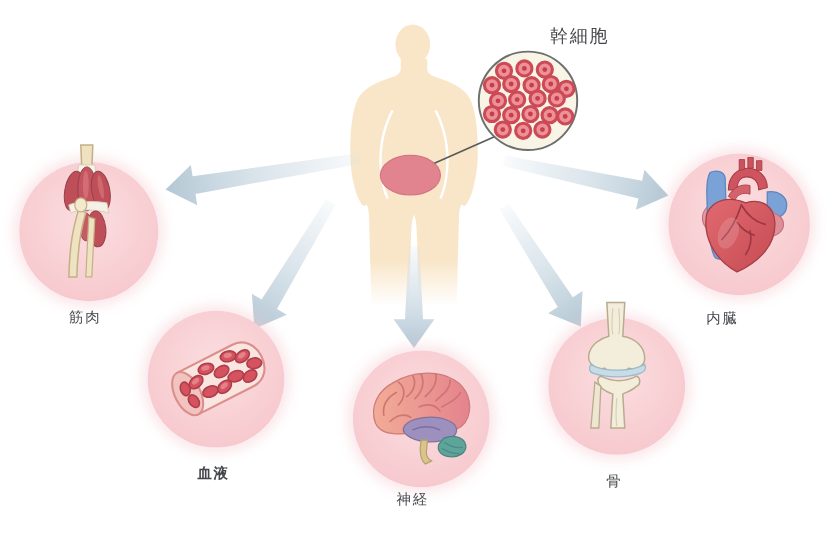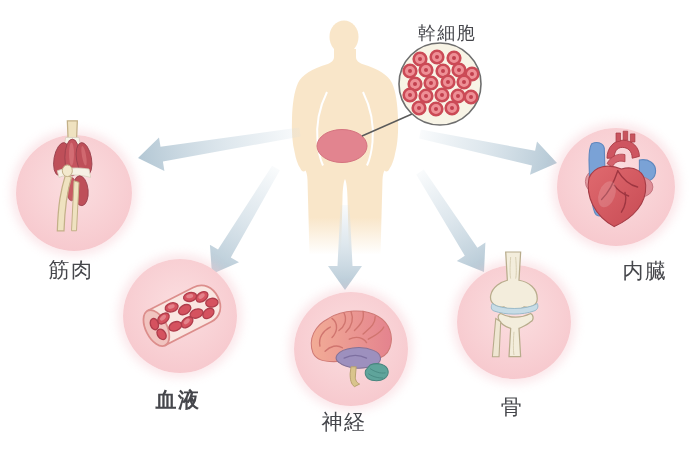--- a/index.html
+++ b/index.html
@@ -10,23 +10,23 @@
   }
   .layer{position:absolute;left:0;top:0;}
   .node{
     position:absolute;border-radius:50%;
     background:radial-gradient(circle at 50% 42%, #fbdee0 0%, #f8cfd3 55%, #f5c2c8 100%);
     box-shadow:0 0 10px 5px rgba(247,205,210,0.45);
   }
   .node svg{position:absolute;overflow:visible;}
   .label{
     position:absolute;transform:translateX(-50%);
-    font-size:21px;letter-spacing:1.5px;color:#45464b;white-space:nowrap;z-index:5;
+    font-size:12px;letter-spacing:1.5px;color:#45464b;white-space:nowrap;z-index:5;
   }
-  .stem-label{font-size:18px;}
+  .stem-label{font-size:15px;margin-left:36px;}
 </style>
 </head>
 <body>
 
 <div class="canvas">
 
   <svg class="layer" width="690" height="460" viewBox="0 0 690 460">
     <defs>
       <linearGradient id="bodyFade" gradientUnits="userSpaceOnUse" x1="0" y1="20" x2="0" y2="255">
         <stop offset="0" stop-color="#f9e6c9"></stop>
@@ -264,15 +264,15 @@
       </g>
       <ellipse cx="50" cy="74" rx="9" ry="15" transform="rotate(20 50 74)" fill="#ffffff" opacity="0.15"></ellipse>
     </svg>
   </div>
 
   <div class="label stem-label" style="left:447px;top:21px;">幹細胞</div>
   <div class="label" style="left:71px;top:256px;">筋肉</div>
   <div class="label" style="left:178px;top:386px;font-weight:bold;">血液</div>
   <div class="label" style="left:344px;top:408px;">神経</div>
   <div class="label" style="left:512px;top:393px;">骨</div>
-  <div class="label" style="left:645px;top:257px;">内臓</div>
+  <div class="label" style="left:602px;top:257px;">内臓</div>
 
 </div>
 
 </body></html>

